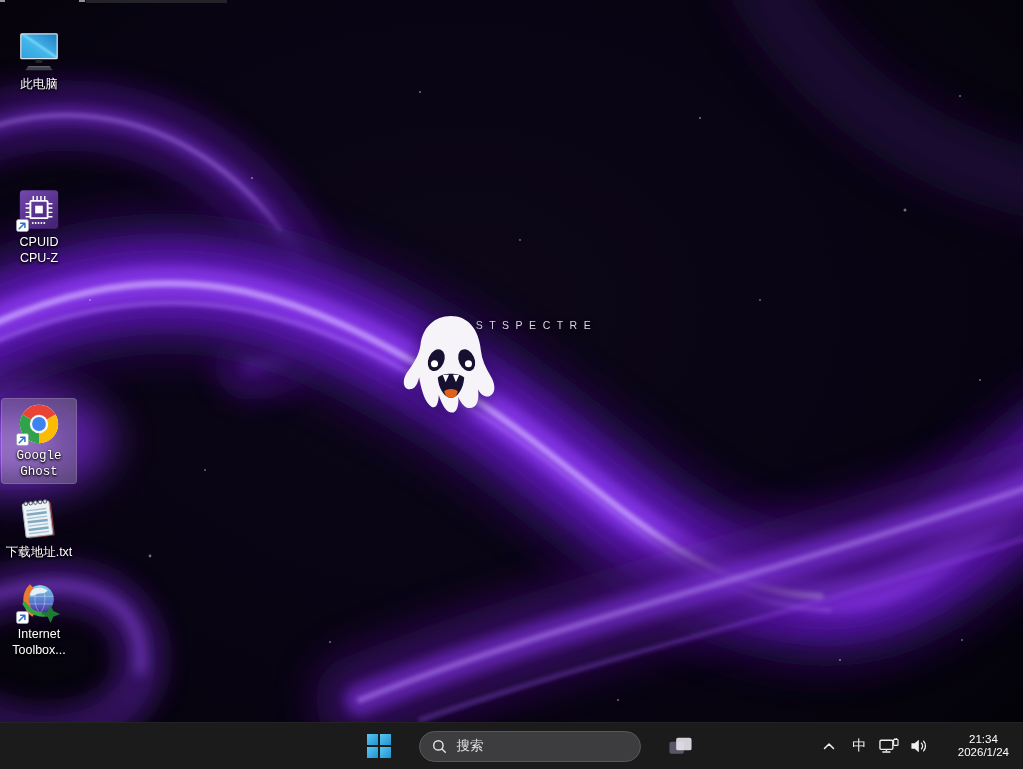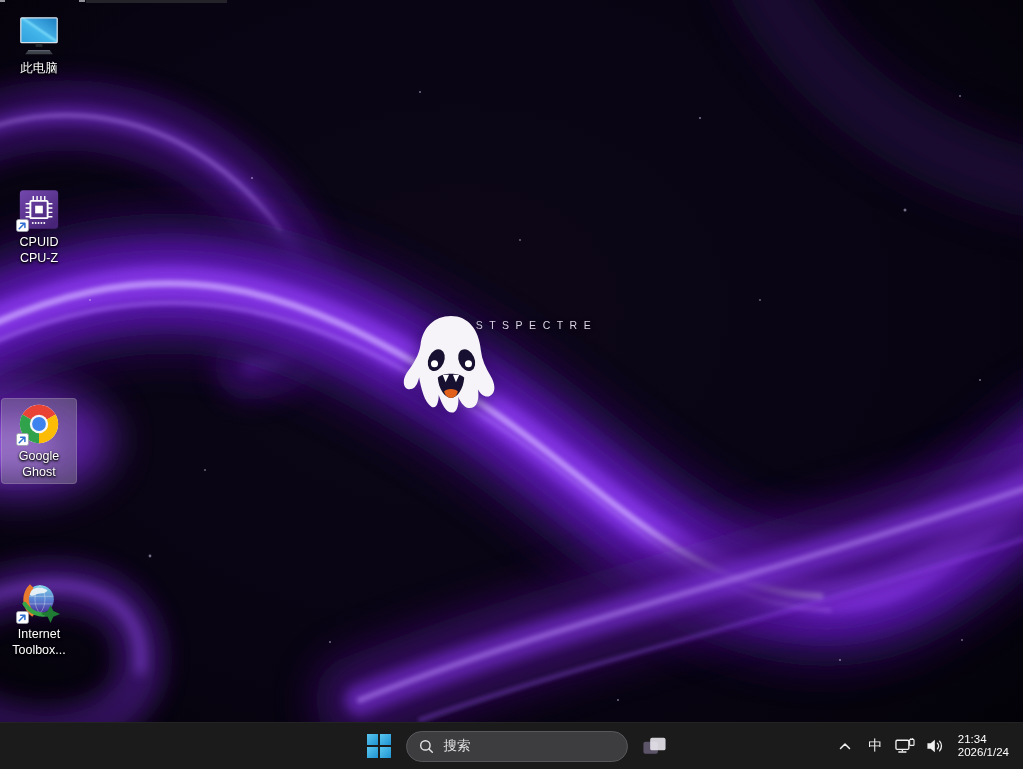--- a/index.html
+++ b/index.html
@@ -13,45 +13,45 @@
                text-align:center;width:240px;}
   .ghost-brand .ghost-svg{filter:drop-shadow(0 4px 10px rgba(12,0,40,.5));}
   .brand-text{margin-top:7px;color:#dad4e6;font-size:10.5px;letter-spacing:6.5px;
               padding-left:6.5px;text-shadow:0 1px 4px rgba(0,0,0,.65);}
   .top-sliver{position:absolute;top:0;height:3px;background:#232329;}
   .top-tick{position:absolute;top:0;height:2px;background:#c2c2ca;opacity:.75;}
   
   .di{position:absolute;left:1px;width:76px;display:flex;flex-direction:column;
       align-items:center;padding:3px 0 4px;border-radius:4px;cursor:default;}
   .di.selected{background:rgba(158,156,168,.40);
-               box-shadow:inset 0 0 0 1px rgba(255,255,255,.14);}
+               box-shadow:inset 0 0 0 1px rgba(255,255,255,.14);font-family:Liberation Mono, monospace;}
   .di .ic{width:46px;height:46px;position:relative;flex:0 0 auto;}
   .di .ic > svg.main{width:46px;height:46px;display:block;}
   .di .badge{position:absolute;left:0;bottom:1px;width:13px;height:13px;}
   .di .lbl{margin-top:2px;text-align:center;font-size:12.5px;line-height:15.5px;
            color:#fff;text-shadow:0 1px 2px #000,0 1px 3px rgba(0,0,0,.95);}
   .di .lbl span{display:block;}
   
   .taskbar{position:absolute;left:0;right:0;bottom:0;height:47px;background:#1b1b1c;
            border-top:1px solid rgba(255,255,255,.04);box-sizing:border-box;}
   .tb-center{position:absolute;left:calc(50% - 150px);top:0;height:100%;
-             display:flex;align-items:center;gap:10px;}
+             display:flex;align-items:center;gap:23px;}
   .tb-btn{background:none;border:0;padding:0;margin:0;width:34px;height:40px;
           display:flex;align-items:center;justify-content:center;border-radius:5px;cursor:pointer;}
   .search-pill{width:222px;height:31px;border-radius:16px;background:#3d3d40;
                border:1px solid #58585c;box-sizing:border-box;display:flex;
                align-items:center;gap:10px;padding-left:12px;cursor:pointer;}
   .search-pill .ph{color:#e3e3e5;font-size:13.5px;}
   .tb-tray{position:absolute;right:0;top:0;height:100%;display:flex;
            align-items:center;gap:3px;padding-right:14px;}
   .tray-btn{background:none;border:0;padding:0;margin:0;width:27px;height:40px;
             display:flex;align-items:center;justify-content:center;border-radius:5px;
             cursor:pointer;color:#f0f0f0;}
   .ime{font-size:14px;color:#f2f2f2;font-family:"Liberation Sans","DejaVu Sans",sans-serif;}
-  .clock{margin-left:6px;text-align:left;color:#fff;font-size:11.5px;
+  .clock{margin-left:22px;text-align:center;color:#fff;font-size:11.5px;
          line-height:13.5px;cursor:default;}
 </style>
 </head>
 <body>
 
 <div class="screen">
 
   <div class="wallpaper">
     <svg width="1023" height="769" viewBox="0 0 1023 769">
       <defs>
@@ -139,21 +139,21 @@
         </g>
       </svg>
       <div class="brand-text">GHOSTSPECTRE</div>
     </div>
   </div>
 
   <div class="top-sliver" style="left:86px;width:141px;"></div>
   <div class="top-tick" style="left:0;width:5px;"></div>
   <div class="top-tick" style="left:79px;width:6px;"></div>
 
-  <div class="di" style="top:10px">
+  <div class="di" style="top:26px">
     <div class="ic">
       <svg class="main" viewBox="0 0 48 48">
         <defs>
             <linearGradient id="scrG" x1="0" y1="1" x2="1" y2="0">
           <stop offset="0" stop-color="#2e9fdc"></stop>
               <stop offset="0.45" stop-color="#45b6ea"></stop>
           <stop offset="0.52" stop-color="#6fd2f5"></stop>
               <stop offset="0.58" stop-color="#3fa9e2"></stop>
           <stop offset="1" stop-color="#1b7cc0"></stop>
             </linearGradient>
@@ -218,20 +218,42 @@
         <rect x="0.5" y="0.5" width="12" height="12" rx="2" fill="#fff" stroke="#9aa0a8" stroke-width="0.8"></rect>
         <path d="M3.2 9.8 L8.2 4.8 M4.6 4.3 h4.3 v4.3" stroke="#2e6fd0" stroke-width="1.5" fill="none" stroke-linecap="round" stroke-linejoin="round"></path>
       </svg>
     </div>
     <div class="lbl">
         <span>Google</span>
         <span>Ghost</span>
       </div>
   </div>
 
+  <div class="di" style="top:494px">
+    <div class="ic">
+      <svg class="main" viewBox="0 0 48 48">
+        <g transform="rotate(-7 24 24)">
+          <rect x="10.5" y="7" width="28" height="35" rx="1.5" fill="#7e3434"></rect>
+          <rect x="8.5" y="5.5" width="28" height="35" rx="1.5" fill="#eef2f6" stroke="#aab6c2" stroke-width="1"></rect>
+          <path d="M12 13 h21 M12 21 h21 M12 29 h21 M12 37 h21" stroke="#9fc3d4" stroke-width="1.4"></path>
+          <path d="M12 17 h21 M12 25 h21 M12 33 h21" stroke="#7fa9c0" stroke-width="2.6"></path>
+          <g stroke="#5a6470" fill="#e8ecf0" stroke-width="1">
+            <circle cx="12.5" cy="5.5" r="1.8"></circle>
+              <circle cx="17.5" cy="5.5" r="1.8"></circle>
+              <circle cx="22.5" cy="5.5" r="1.8"></circle>
+              <circle cx="27.5" cy="5.5" r="1.8"></circle>
+              <circle cx="32.5" cy="5.5" r="1.8"></circle>
+          </g>
+        </g>
+      </svg>
+    </div>
+    <div class="lbl">
+        <span>下载地址.txt</span>
+      </div>
+  </div>
 
   <div class="di" style="top:576px">
     <div class="ic">
       <svg class="main" viewBox="0 0 48 48">
         <defs>
             <linearGradient id="idmG" x1="0" y1="0" x2="0" y2="1">
           <stop offset="0" stop-color="#7fd4e8"></stop>
               <stop offset="0.55" stop-color="#5a7fd0"></stop>
               <stop offset="1" stop-color="#4a2f9a"></stop>
             </linearGradient>

